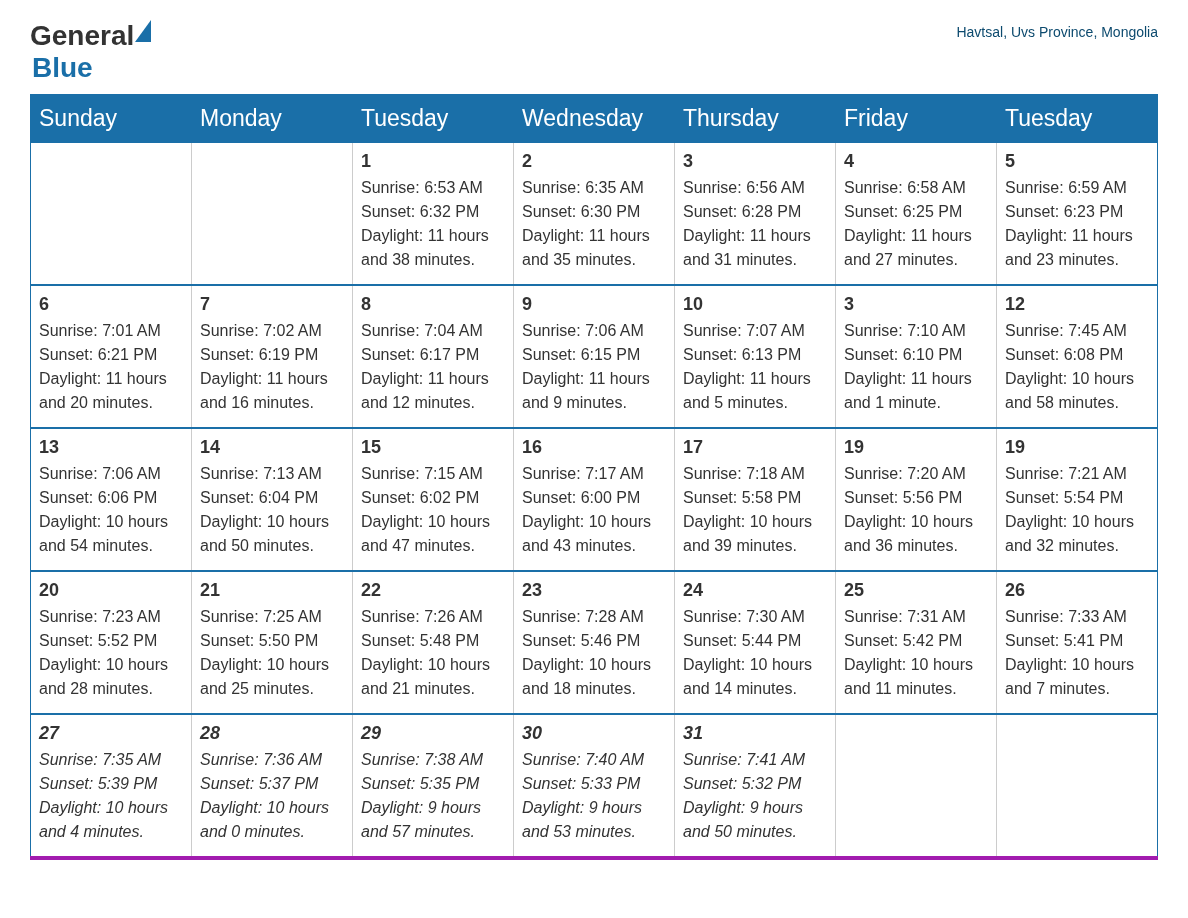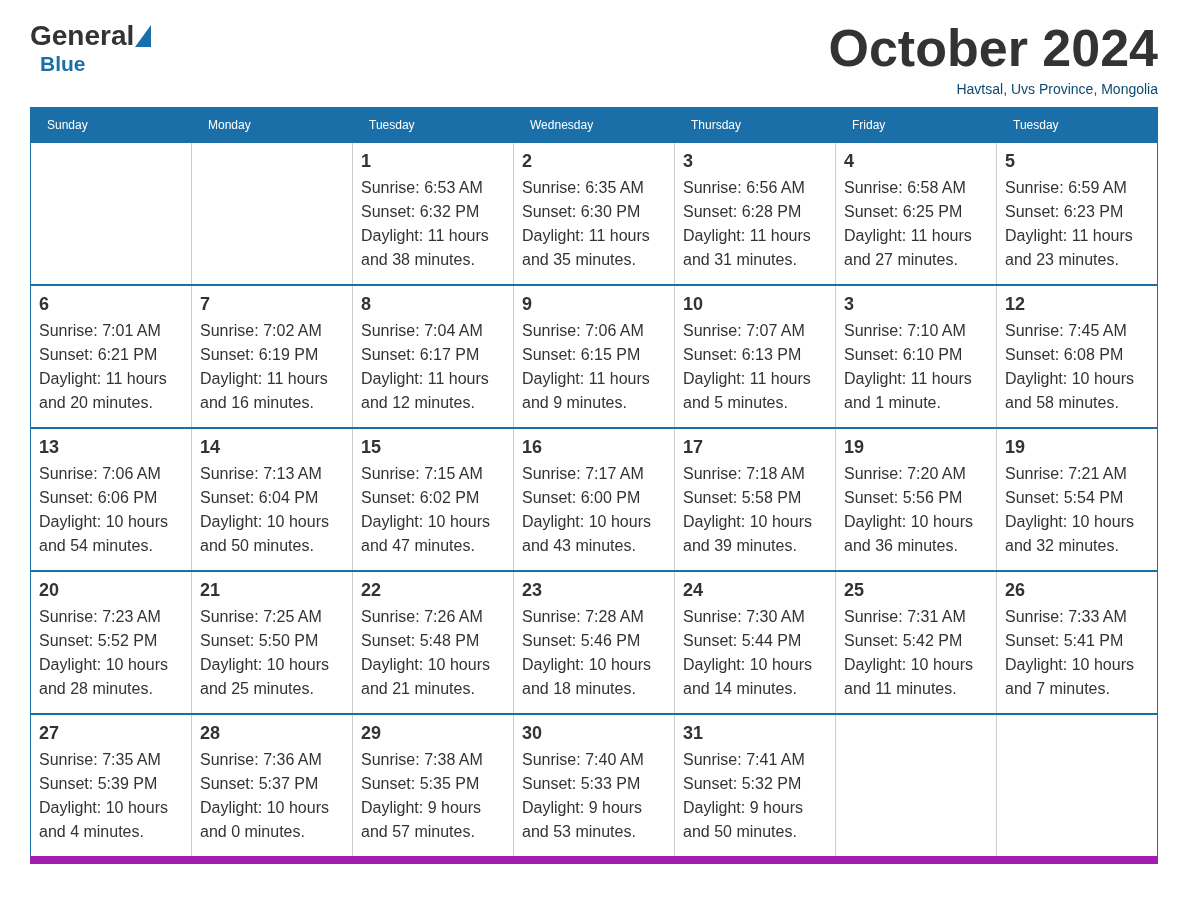--- a/index.html
+++ b/index.html
@@ -16,36 +16,36 @@
       align-items: flex-start;
       margin-bottom: 10px;
     }
     .logo {
       display: flex;
       flex-direction: column;
       align-items: flex-start;
     }
     .logo-text {
       display: flex;
-      align-items: center;
+      align-items: flex-start;
     }
     .logo-general {
       font-size: 28px;
       font-weight: bold;
       color: #333;
     }
     .logo-blue-part {
       display: flex;
       align-items: center;
     }
     .logo-blue {
-      font-size: 21px;
+      font-size: 28px;
       font-weight: bold;
       color: #1a6fa8;
-      margin-left: 10px;
+      margin-left: 2px;
     }
     .title-block {
       text-align: right;
     }
     .month-title {
       font-size: 52px;
       font-weight: bold;
       color: #333;
       line-height: 1.1;
     }
@@ -57,23 +57,23 @@
     .calendar {
       width: 100%;
       border-collapse: collapse;
       margin-top: 10px;
     }
     .calendar thead tr {
       background-color: #1a6fa8;
       color: #fff;
     }
     .calendar thead th {
-      padding: 10px 16px;
+      padding: 10px 8px;
       text-align: left;
-      font-size: 12px;
+      font-size: 23px;
       font-weight: normal;
       border: 1px solid #1a6fa8;
     }
     .calendar tbody tr {
       border-bottom: 2px solid #1a6fa8;
     }
     .calendar tbody td {
       vertical-align: top;
       padding: 8px 8px 12px 8px;
       border: 1px solid #ccc;
@@ -81,21 +81,22 @@
       width: 14.28%;
       min-height: 110px;
     }
     .calendar tbody tr td:first-child {
       border-left: 1px solid #1a6fa8;
     }
     .calendar tbody tr td:last-child {
       border-right: 1px solid #1a6fa8;
     }
     .calendar tbody tr:last-child {
-      border-bottom: 8px solid #a21caf;
+      border-bottom: 4px solid #a21caf;
+      font-style: italic;
     }
     .day-number {
       font-size: 18px;
       font-weight: bold;
       color: #333;
       margin-bottom: 4px;
     }
     .day-info {
       font-size: 16px;
       color: #333;
@@ -123,21 +124,20 @@
   <div class="logo">
     <div class="logo-text">
       <span class="logo-general">General</span>
       <span class="logo-icon"></span>
     </div>
     <div class="logo-blue-part">
       <span class="logo-blue">Blue</span>
     </div>
   </div>
   <div class="title-block">
-    <div class="month-title">October 2024</div>
     <div class="location-title">Havtsal, Uvs Province, Mongolia</div>
   </div>
 </div>
 
 <table class="calendar">
   <thead>
     <tr>
     <th>Sunday</th>
         <th>Monday</th>
         <th>Tuesday</th>

